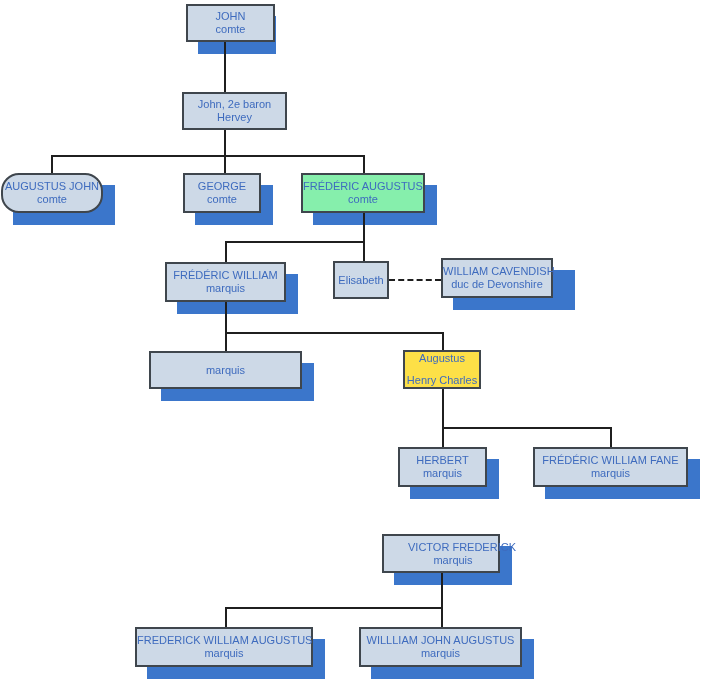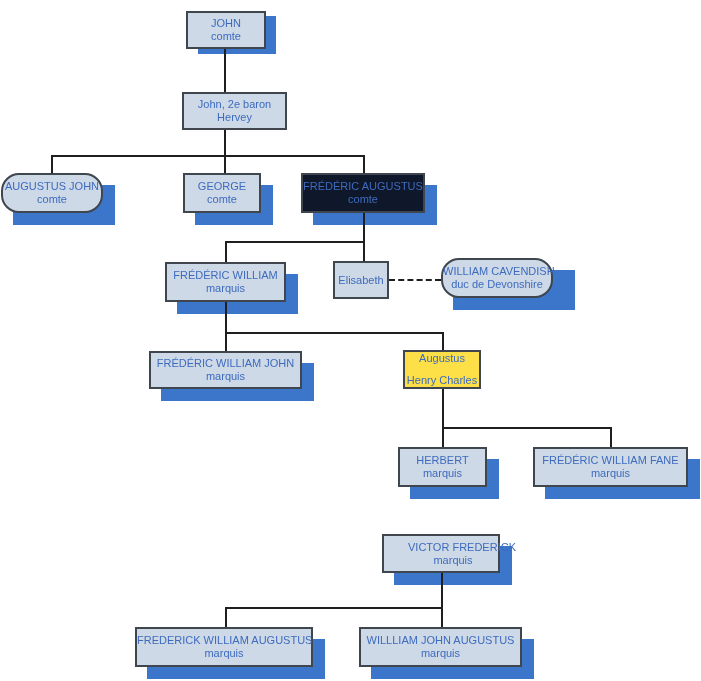--- a/index.html
+++ b/index.html
@@ -79,53 +79,52 @@
     <div class="line" style="left: 225px; top: 302px; width: 2px; height: 49px; background: rgb(31, 31, 31);"></div>
     <div class="line" style="left: 225px; top: 332px; width: 217px; height: 2px; background: rgb(31, 31, 31);"></div>
     <div class="line" style="left: 442px; top: 332px; width: 2px; height: 18px; background: rgb(31, 31, 31);"></div>
     <div class="line" style="left: 442px; top: 389px; width: 2px; height: 58px; background: rgb(31, 31, 31);"></div>
     <div class="line" style="left: 442px; top: 427px; width: 168px; height: 2px; background: rgb(31, 31, 31);"></div>
     <div class="line" style="left: 610px; top: 427px; width: 2px; height: 20px; background: rgb(31, 31, 31);"></div>
     <div class="line" style="left: 441px; top: 573px; width: 2px; height: 54px; background: rgb(31, 31, 31);"></div>
     <div class="line" style="left: 225px; top: 607px; width: 216px; height: 2px; background: rgb(31, 31, 31);"></div>
     <div class="line" style="left: 225px; top: 607px; width: 2px; height: 20px; background: rgb(31, 31, 31);"></div>
     <div class="line-dashed" style="left: 389px; top: 279px; width: 52px; border-top-color: rgb(31, 31, 31);"></div>
-    <div class="node" style="left: 186px; top: 4px; width: 80px; height: 38px; background: rgb(205, 217, 231); border-color: rgb(63, 70, 77); color: rgb(62, 107, 190); margin-top: 7px;">
+    <div class="node" style="left: 186px; top: 4px; width: 89px; height: 38px; background: rgb(205, 217, 231); border-color: rgb(63, 70, 77); color: rgb(62, 107, 190);">
       <div class="node-name">JOHN</div>
       <div class="node-subtitle">comte</div>
     </div>
     <div class="node" style="left: 182px; top: 92px; width: 105px; height: 38px; background: rgb(205, 217, 231); border-color: rgb(63, 70, 77); color: rgb(62, 107, 190);">
       <div class="node-name">John, 2e baron</div>
       <div class="node-subtitle">Hervey</div>
     </div>
     <div class="node" style="left: 1px; top: 173px; width: 102px; height: 40px; background: rgb(205, 217, 231); border-color: rgb(63, 70, 77); color: rgb(62, 107, 190); border-radius: 18px;">
       <div class="node-name">AUGUSTUS JOHN</div>
       <div class="node-subtitle">comte</div>
     </div>
     <div class="node" style="left: 183px; top: 173px; width: 78px; height: 40px; background: rgb(205, 217, 231); border-color: rgb(63, 70, 77); color: rgb(62, 107, 190);">
       <div class="node-name">GEORGE</div>
       <div class="node-subtitle">comte</div>
     </div>
-    <div class="node" style="left: 301px; top: 173px; width: 124px; height: 40px; background: #0f172a; border-color: rgb(63, 70, 77); color: rgb(62, 107, 190);">
+    <div class="node" style="left: 301px; top: 173px; width: 124px; height: 40px; background: #86efac; border-color: rgb(63, 70, 77); color: rgb(62, 107, 190);">
       <div class="node-name">FRÉDÉRIC AUGUSTUS</div>
       <div class="node-subtitle">comte</div>
     </div>
     <div class="node" style="left: 165px; top: 262px; width: 121px; height: 40px; background: rgb(205, 217, 231); border-color: rgb(63, 70, 77); color: rgb(62, 107, 190);">
       <div class="node-name">FRÉDÉRIC WILLIAM</div>
       <div class="node-subtitle">marquis</div>
     </div>
     <div class="node" style="left: 333px; top: 261px; width: 56px; height: 38px; background: rgb(205, 217, 231); border-color: rgb(63, 70, 77); color: rgb(62, 107, 190);">
       <div class="node-name">Elisabeth</div>
     </div>
-    <div class="node" style="left: 441px; top: 258px; width: 112px; height: 40px; background: rgb(205, 217, 231); border-color: rgb(63, 70, 77); color: rgb(62, 107, 190); border-radius: 18px;">
+    <div class="node" style="left: 441px; top: 258px; width: 112px; height: 40px; background: rgb(205, 217, 231); border-color: rgb(63, 70, 77); color: rgb(62, 107, 190);">
       <div class="node-name">WILLIAM CAVENDISH</div>
       <div class="node-subtitle">duc de Devonshire</div>
     </div>
     <div class="node" style="left: 149px; top: 351px; width: 153px; height: 38px; background: rgb(205, 217, 231); border-color: rgb(63, 70, 77); color: rgb(62, 107, 190);">
-      <div class="node-name">FRÉDÉRIC WILLIAM JOHN</div>
       <div class="node-subtitle">marquis</div>
     </div>
     <div class="node" style="left: 403px; top: 350px; width: 78px; height: 39px; background: #fde047; border-color: rgb(63, 70, 77); color: rgb(62, 107, 190); justify-content: space-between;">
       <div class="node-name">Augustus</div>
       <div class="node-subtitle">Henry Charles</div>
     </div>
     <div class="node" style="left: 398px; top: 447px; width: 89px; height: 40px; background: rgb(205, 217, 231); border-color: rgb(63, 70, 77); color: rgb(62, 107, 190);">
       <div class="node-name">HERBERT</div>
       <div class="node-subtitle">marquis</div>
     </div>

